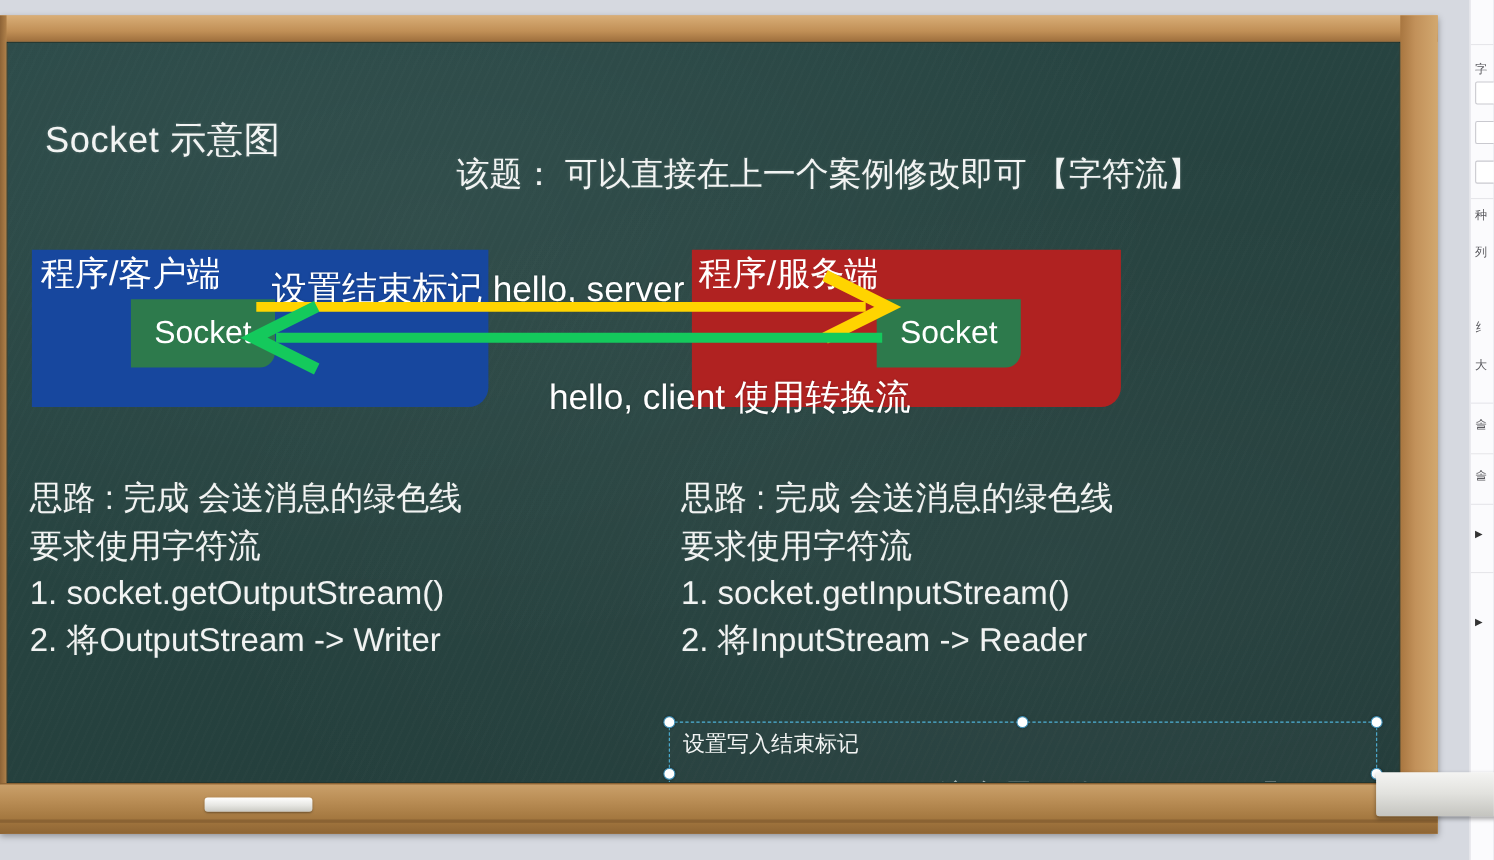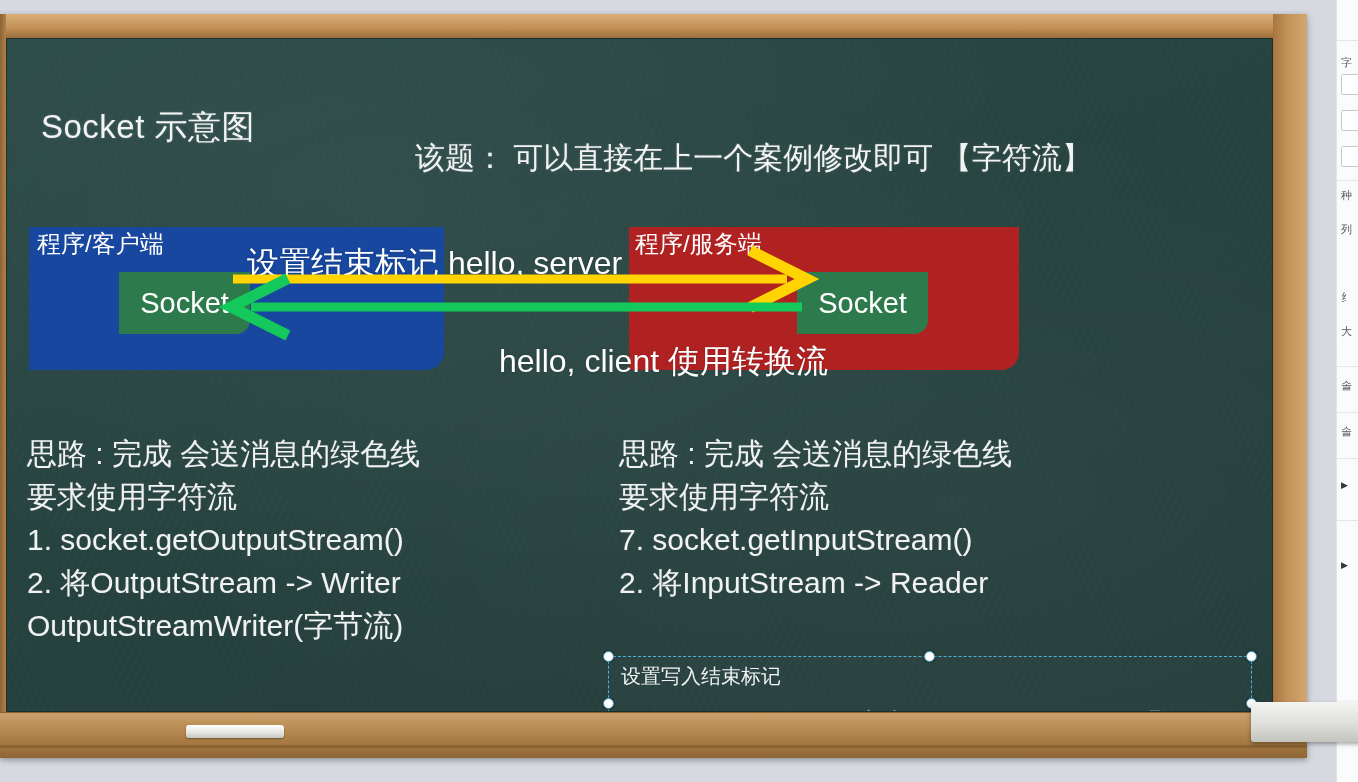--- a/index.html
+++ b/index.html
@@ -105,21 +105,21 @@
 
   .client-box {
     position:absolute; left:22px; top:188px; width:415px; height:143px;
     background:#17479e; border-radius:0 0 18px 0;
   }
   .server-box {
     position:absolute; left:622px; top:188px; width:390px; height:143px;
     background:#b02221; border-radius:0 0 18px 0;
   }
   .box-label {
-    position:absolute; font-size:24px; color:#ffffff; white-space:nowrap;
+    position:absolute; font-size:31px; color:#ffffff; white-space:nowrap;
   }
   .client-label { left:30px; top:189px; }
   .server-label { left:628px; top:189px; }
 
   .socket-chip {
     position:absolute; width:131px; height:62px;
     background:#2d7a4c; border-radius:0 0 14px 0;
     display:flex; align-items:center; justify-content:center;
   }
   .socket-chip span { font-size:29px; color:#ffffff; }
@@ -233,27 +233,26 @@
             <polyline points="276,242 224,268 276,294" fill="none" stroke="#14c95c" stroke-width="11" stroke-linecap="square" stroke-linejoin="miter"></polyline>
           </g>
         </svg>
       </div>
 
       <div class="note note-left">
         <div>思路 : 完成 会送消息的绿色线</div>
         <div>要求使用字符流</div>
         <div>1. socket.getOutputStream()</div>
         <div>2. 将OutputStream -&gt; Writer</div>
-        <div>OutputStreamWriter(字节流)</div>
       </div>
 
       <div class="note note-right">
         <div>思路 : 完成 会送消息的绿色线</div>
         <div>要求使用字符流</div>
-        <div>7. socket.getInputStream()</div>
+        <div>1. socket.getInputStream()</div>
         <div>2. 将InputStream -&gt; Reader</div>
       </div>
 
       <div class="sel-box">
         <div class="sel-line1">设置写入结束标记</div>
         <div class="sel-line2">writer.newLine()，注意需要使用readLine()</div>
         <div class="handle h-tl"></div>
         <div class="handle h-tm"></div>
         <div class="handle h-tr"></div>
         <div class="handle h-ml"></div>

